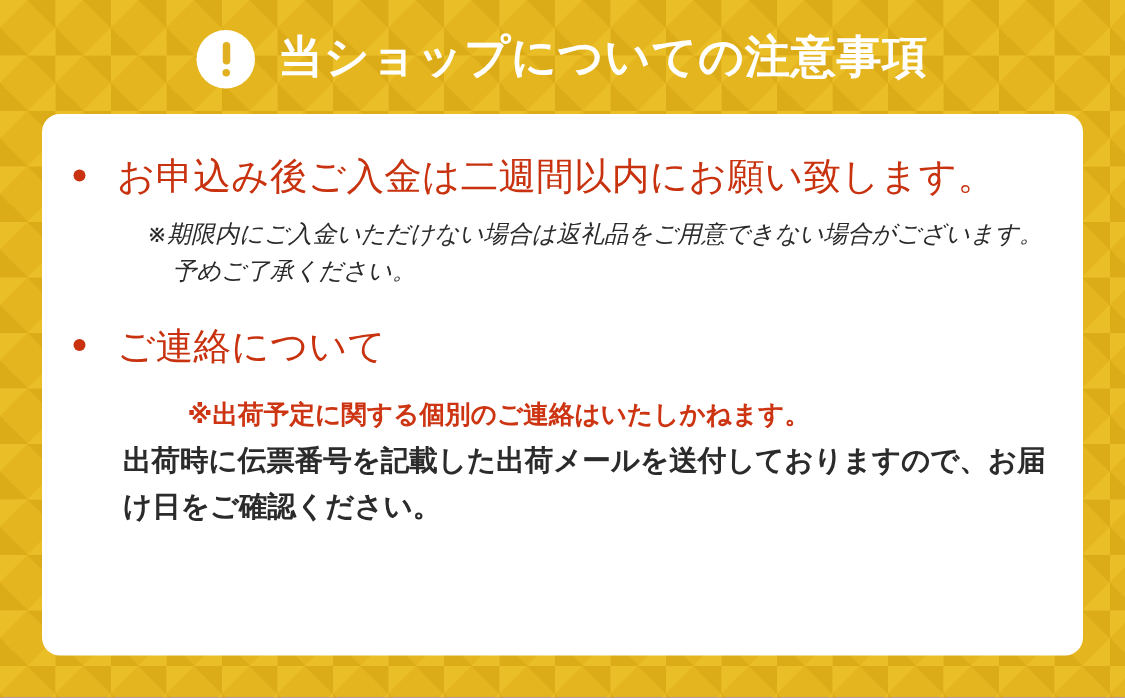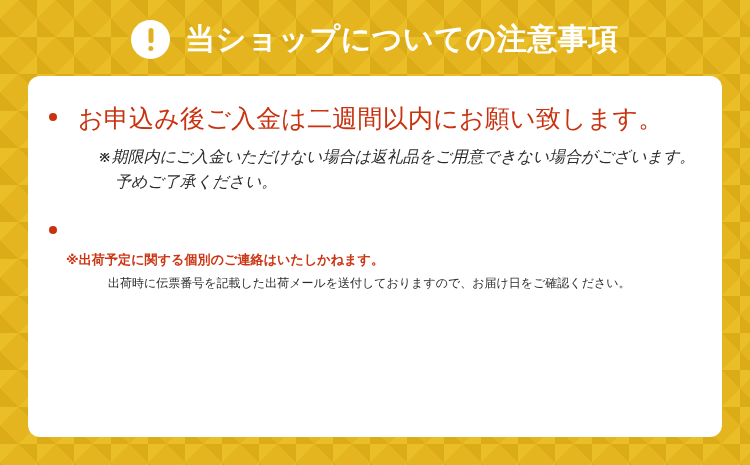--- a/index.html
+++ b/index.html
@@ -140,35 +140,36 @@
     text-indent: 0;
     padding-left: 17px;
     font-style: italic;
   }
   .note .marker {
     margin-left: -17px;
   }
 
   .note-red {
     color: #cc3412;
-    font-size: 13px;
+    font-size: 17px;
     font-weight: bold;
     line-height: 1.5;
     letter-spacing: 0.1px;
-    margin-left: 26px;
+    margin-left: 85px;
     margin-top: 16px;
     white-space: nowrap;
   }
 
   .note-sub {
-    margin-left: 68px;
+    margin-left: 42px;
     margin-top: 4px;
-    font-size: 12px;
+    font-size: 19px;
     line-height: 1.62;
     color: #2b2b2b;
+    font-weight: bold;
   }
 
   .gap-lg { height: 20px; }
 </style>
 </head>
 <body>
 
 <div id="banner">
 
   <div id="pattern"></div>
@@ -191,19 +192,20 @@
       <div class="note">
         <span class="marker">※</span><span>期限内にご入金いただけない場合は返礼品をご用意できない場合がございます。予めご了承ください。</span>
       </div>
     </div>
 
     <div class="gap-lg"></div>
 
     <div class="section">
       <div class="bullet-row">
         <span class="bullet-dot"></span>
+        <span class="bullet-heading">ご連絡について</span>
       </div>
       <div class="note-red">※出荷予定に関する個別のご連絡はいたしかねます。</div>
       <div class="note-sub">出荷時に伝票番号を記載した出荷メールを送付しておりますので、お届け日をご確認ください。</div>
     </div>
 
   </div>
 </div>
 
 </body></html>

